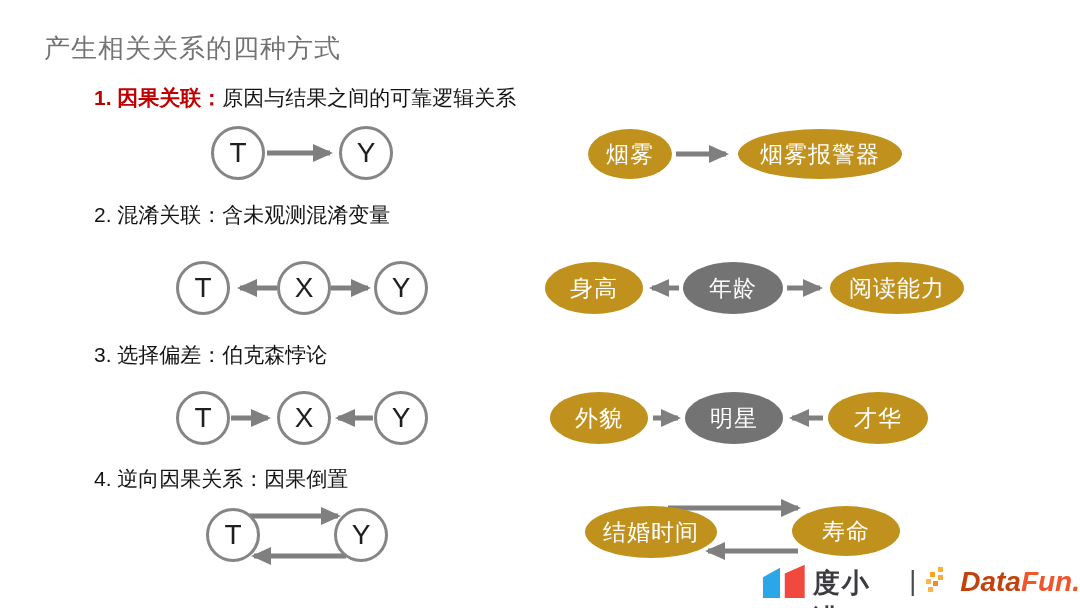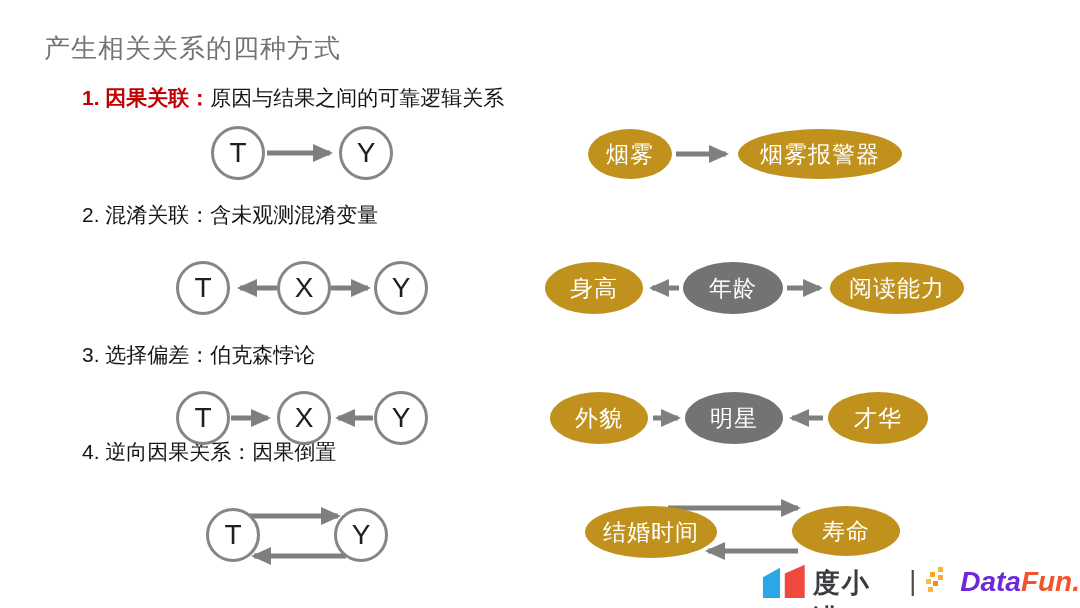--- a/index.html
+++ b/index.html
@@ -5,21 +5,21 @@
   html,body{margin:0;padding:0;background:#e8e8e8;}
   .slide{
     position:relative;width:1080px;height:608px;background:#ffffff;
     font-family:"Liberation Sans","DejaVu Sans",sans-serif;overflow:hidden;margin:0 auto;
   }
   .title{
     position:absolute;left:44px;top:31px;font-size:26px;color:#737373;
     letter-spacing:1px;font-weight:400;
   }
   .heading{position:absolute;left:82px;font-size:21px;color:#141414;}
-  .heading .prefix{font-weight:400;color:#141414;}
+  .heading .prefix{font-weight:400;color:#141414;margin-left:12px;}
   .heading .prefix.accent{font-weight:700;color:#c00000;}
   .arrows{position:absolute;left:0;top:0;pointer-events:none;}
   .cnode{
     position:absolute;width:54px;height:54px;border-radius:50%;
     border:3px solid #858585;background:#ffffff;box-sizing:border-box;
     display:flex;align-items:center;justify-content:center;
     font-size:28px;color:#1f1f1f;
   }
   .enode{
     position:absolute;border-radius:50%;display:flex;align-items:center;justify-content:center;
@@ -27,41 +27,41 @@
   }
   .enode.gold{background:#c0911c;}
   .enode.green{background:#737373;}
   .footer{
     position:absolute;left:762px;top:560px;height:42px;
     display:flex;align-items:center;
   }
   .brand1-text{font-size:27px;font-weight:700;color:#3b3b40;margin-left:7px;letter-spacing:2px;margin-top:40px;}
   .footer-divider{font-size:27px;color:#4a4a4a;font-weight:300;margin:0 10px 0 14px;}
   .datafun{display:flex;align-items:baseline;font-style:italic;font-weight:800;font-size:28px;letter-spacing:0;}
-  .datafun .p1{color:#6d28d9;margin-left:12px;}
+  .datafun .p1{color:#c2410c;margin-left:12px;}
   .datafun .p2{color:#f2542c;}
   .mosaic{margin-right:2px;position:relative;top:2px;}
 </style>
 </head>
 <body>
 
 <div class="slide">
 
   <div class="title">产生相关关系的四种方式</div>
 
   <div class="heading" style="top:84px;">
     <span class="prefix accent">1. 因果关联：</span><span>原因与结果之间的可靠逻辑关系</span>
   </div>
   <div class="heading" style="top:201px;">
     <span class="prefix">2. 混淆关联：</span><span>含未观测混淆变量</span>
   </div>
   <div class="heading" style="top:341px;">
     <span class="prefix">3. 选择偏差：</span><span>伯克森悖论</span>
   </div>
-  <div class="heading" style="top:438px;">
+  <div class="heading" style="top:465px;">
     <span class="prefix">4. 逆向因果关系：</span><span>因果倒置</span>
   </div>
 
   <svg class="arrows" width="1080" height="608">
     <defs>
       <marker id="ah" markerUnits="userSpaceOnUse" markerWidth="20" markerHeight="18" refX="17" refY="9" orient="auto">
         <path d="M0,0 L20,9 L0,18 Z" fill="#7f7f7f"></path>
       </marker>
     </defs>
 

